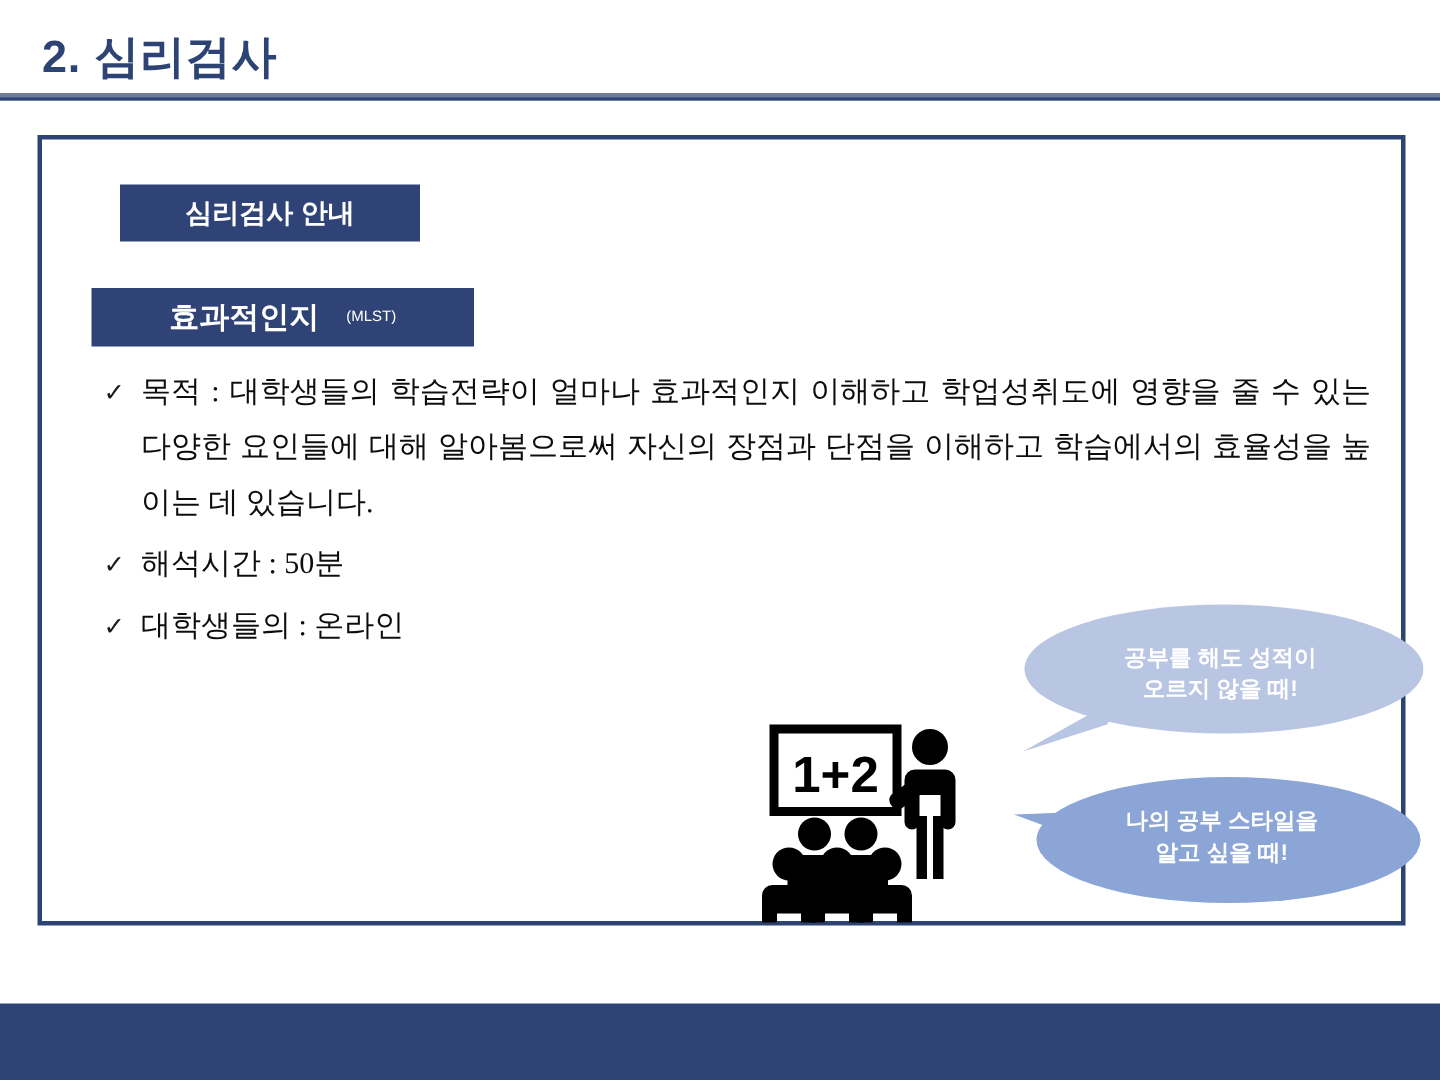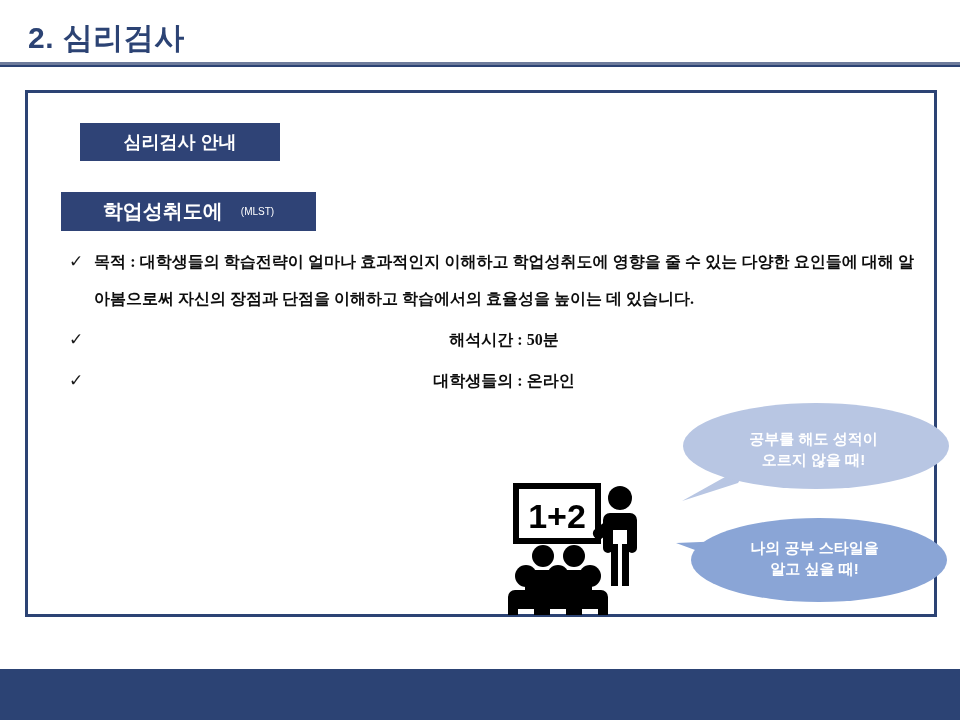--- a/index.html
+++ b/index.html
@@ -100,29 +100,28 @@
     font-size: 17px;
     color: #1a1a1a;
     line-height: 37px;
     text-align: left;
     padding-left: 3px;
     box-sizing: border-box;
   }
   .bullet-text {
     flex: 1;
     font-family: "Liberation Serif", "DejaVu Serif", serif;
-    font-size: 16px;
+    font-size: 20px;
     line-height: 37px;
     color: #0d0d0d;
     text-align: justify;
     text-justify: inter-word;
-    font-weight: bold;
   }
   .bullet-text.single {
-    text-align: center;
+    text-align: left;
   }
 
   
   #classroom-pictogram {
     position: absolute;
     left: 470px;
     top: 385px;
     width: 185px;
     height: 140px;
   }
@@ -185,21 +184,21 @@
 <div id="slide-title">2. 심리검사</div>
 <div id="title-rule"></div>
 
 <div id="content-panel">
 
   <div class="badge" id="badge-guide">
     <span>심리검사 안내</span>
   </div>
 
   <div class="badge" id="badge-mlst">
-    <span>학업성취도에</span>
+    <span>효과적인지</span>
       <span class="sub">(MLST)</span>
   </div>
 
   <div id="bullet-list">
 
     <div class="bullet-row">
       <div class="bullet-mark">✓</div>
       <div class="bullet-text">목적 : 대학생들의 학습전략이 얼마나 효과적인지 이해하고 학업성취도에 영향을 줄 수 있는 다양한 요인들에 대해 알아봄으로써 자신의 장점과 단점을 이해하고 학습에서의 효율성을 높이는 데 있습니다.</div>
     </div>
 

